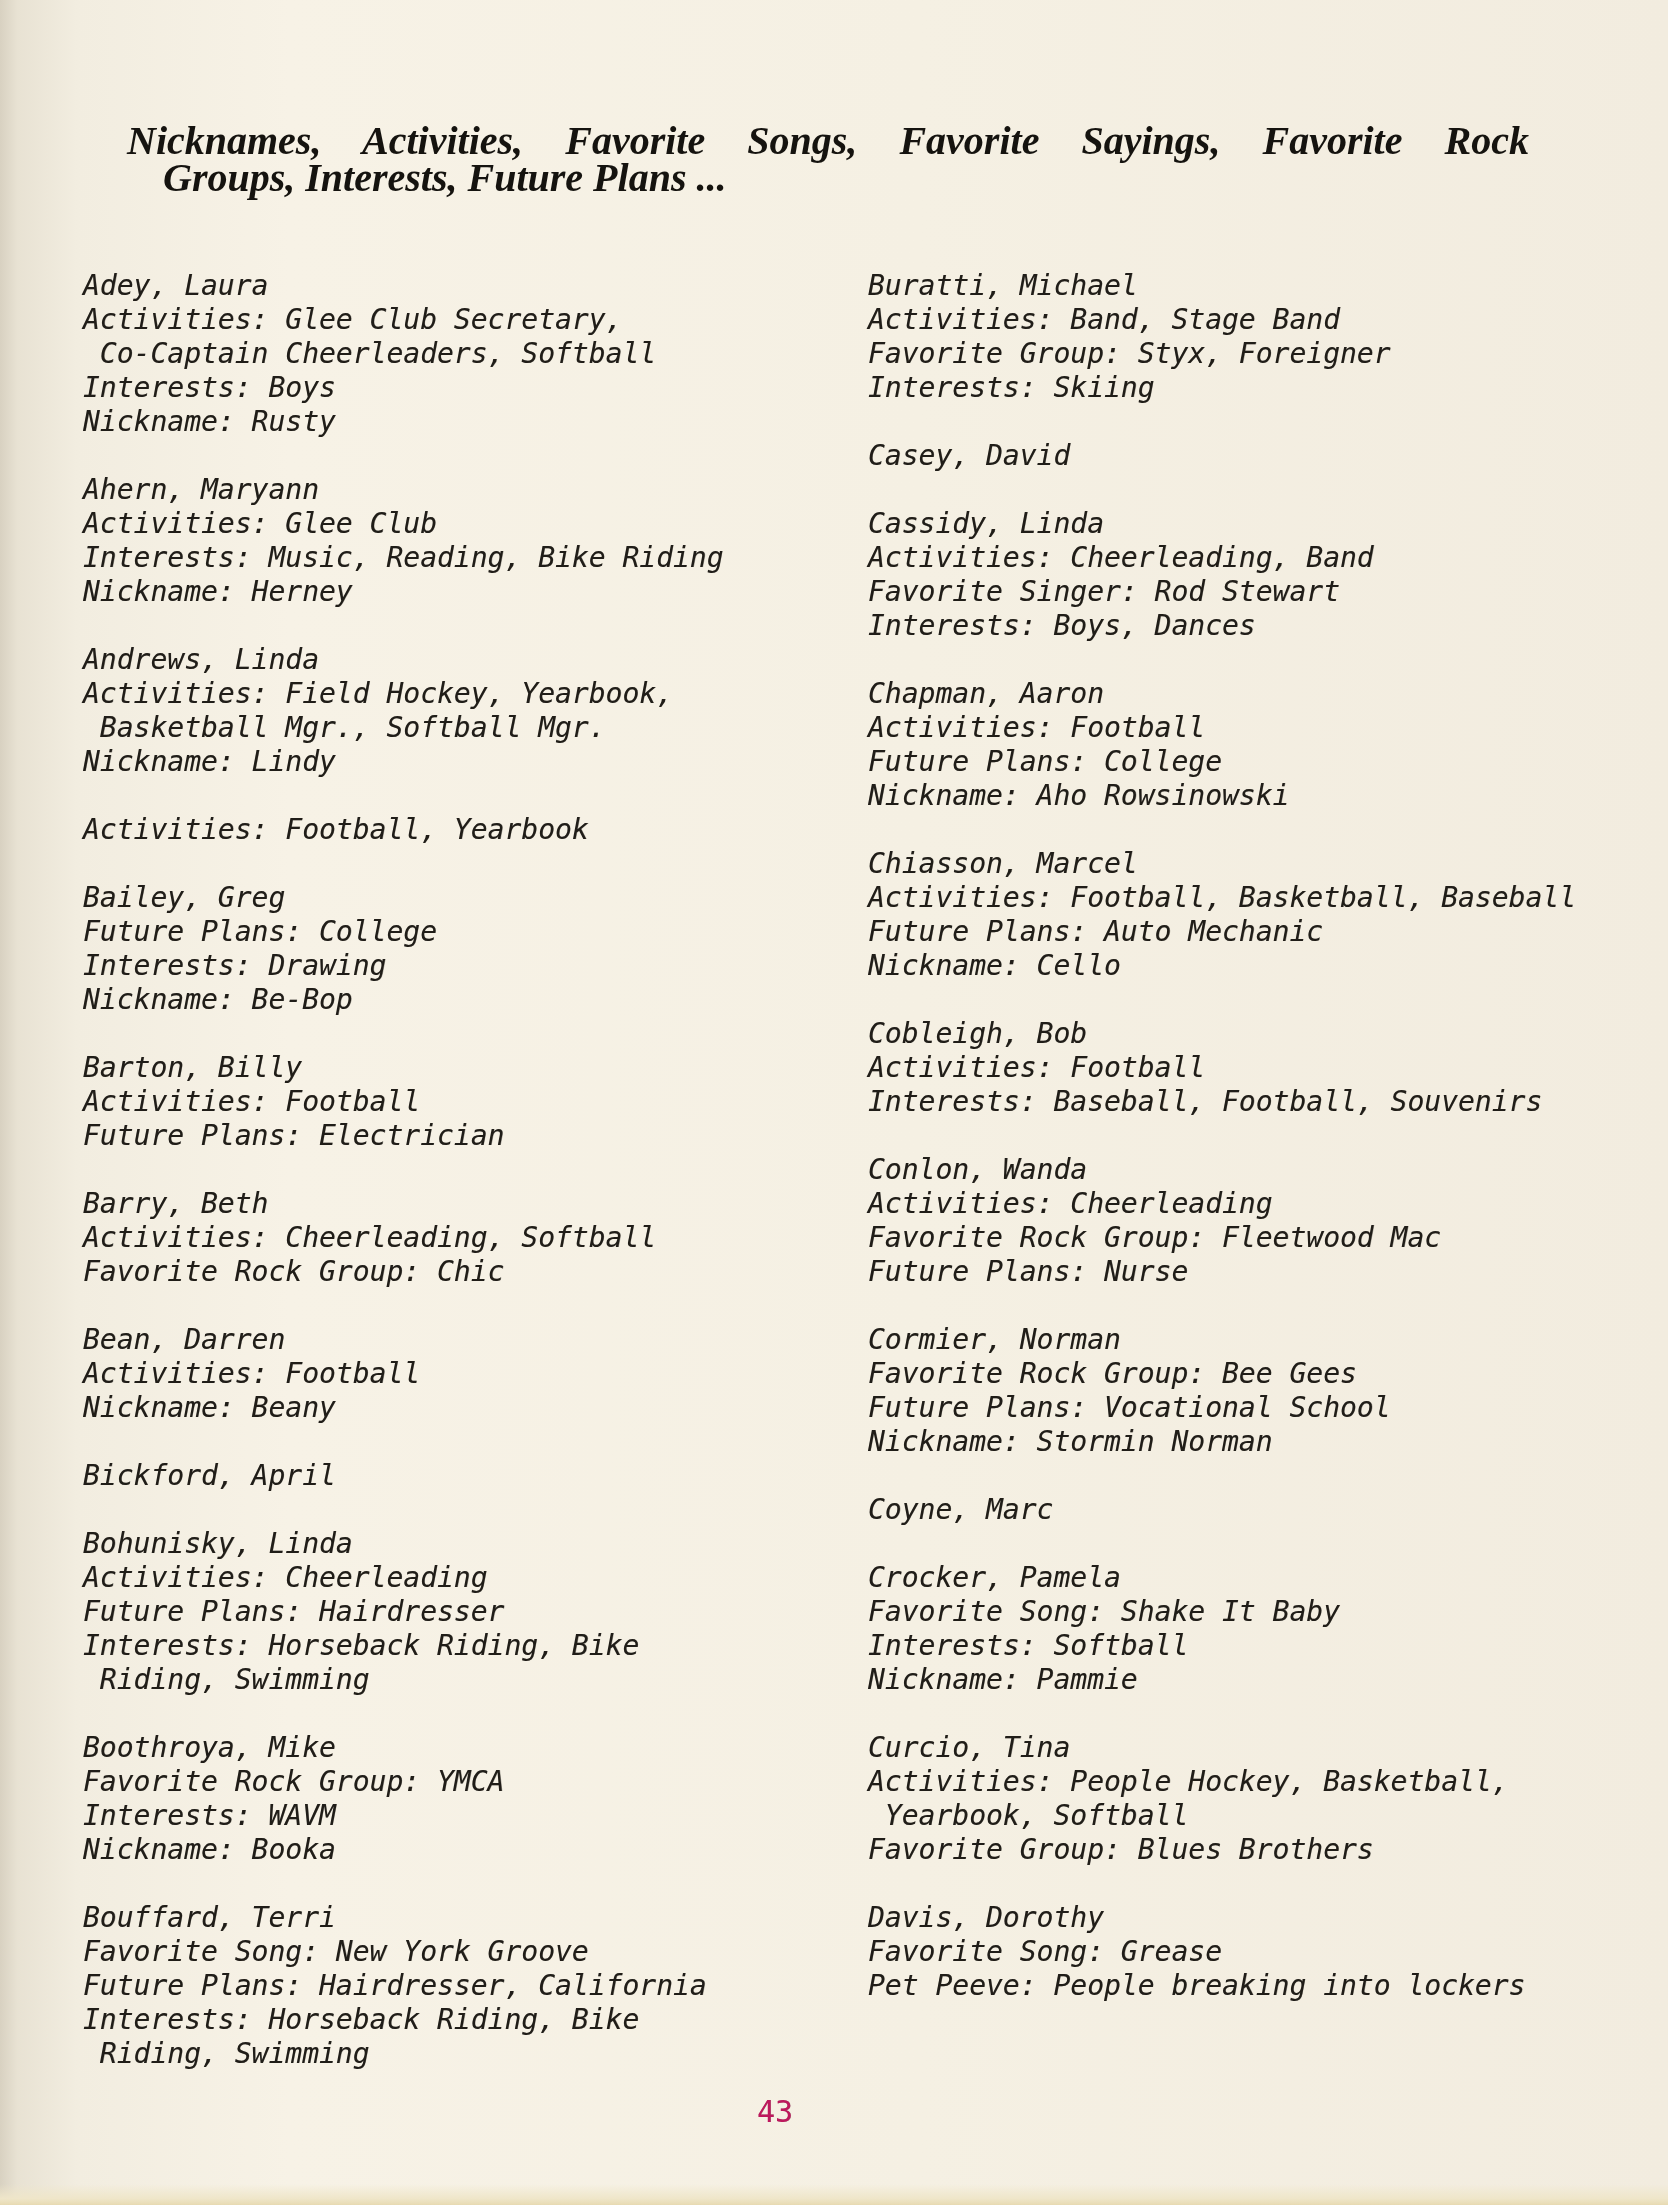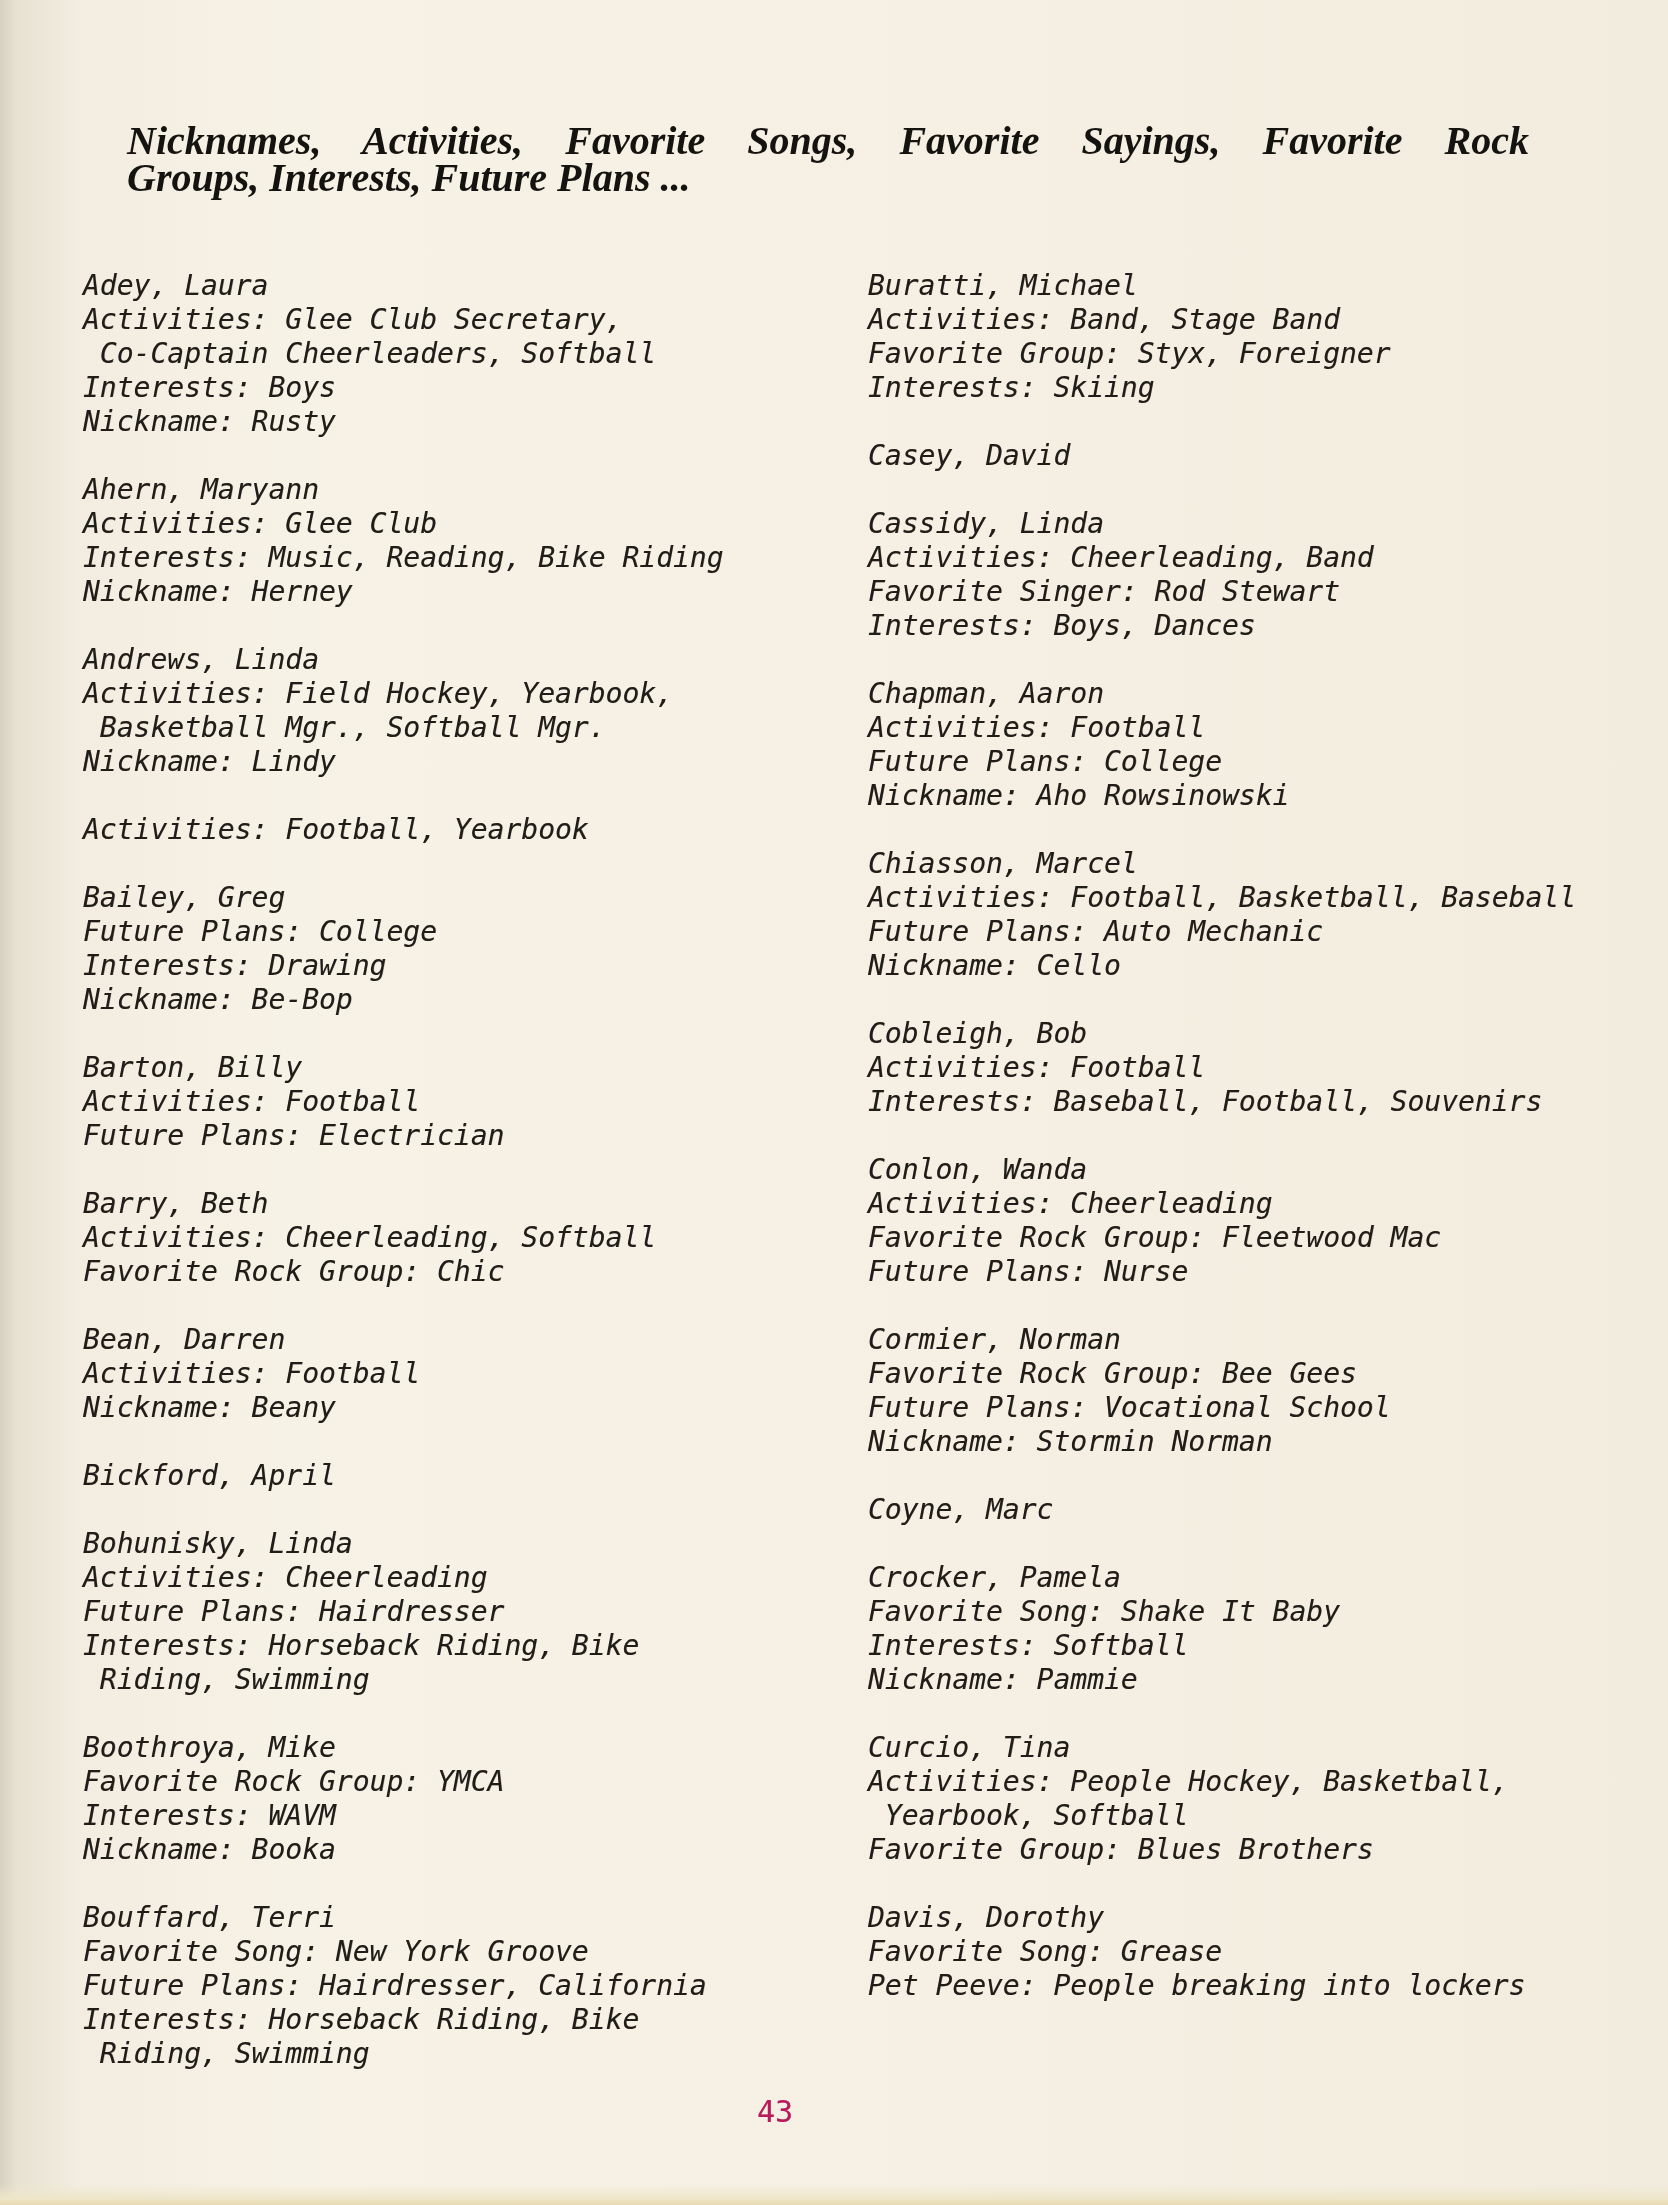--- a/index.html
+++ b/index.html
@@ -12,21 +12,21 @@
   .bottom-edge {
     position:absolute; left:0; right:0; bottom:0; height:21.5px;
     background:linear-gradient(180deg, rgba(242,236,223,0) 0%, #efe6c9 70%, #e7dab2 100%);
   }
   .header {
     position:absolute; left:127px; top:122px; width:1402px;
     font-family:"Liberation Serif", serif; font-style:italic; font-weight:700;
     font-size:40px; line-height:37px; color:#15130f;
   }
   .header .l1 { text-align:justify; text-align-last:justify; }
-  .header .l2 { text-align:left; }
+  .header .l2 { text-align:left;margin-left:36px; }
   .col {
     position:absolute; top:269px;
     font-family:"DejaVu Sans Mono", "Liberation Mono", monospace;
     font-size:28px; line-height:34px; color:#201d18;
     text-shadow:0.3px 0.3px 0.3px rgba(32,29,24,0.38);
     font-style:italic;
   }
   .col-left  { left:83px;  width:773px; }
   .col-right { left:868px; width:796px; }
   .entry { margin:0 0 34px 0; }

